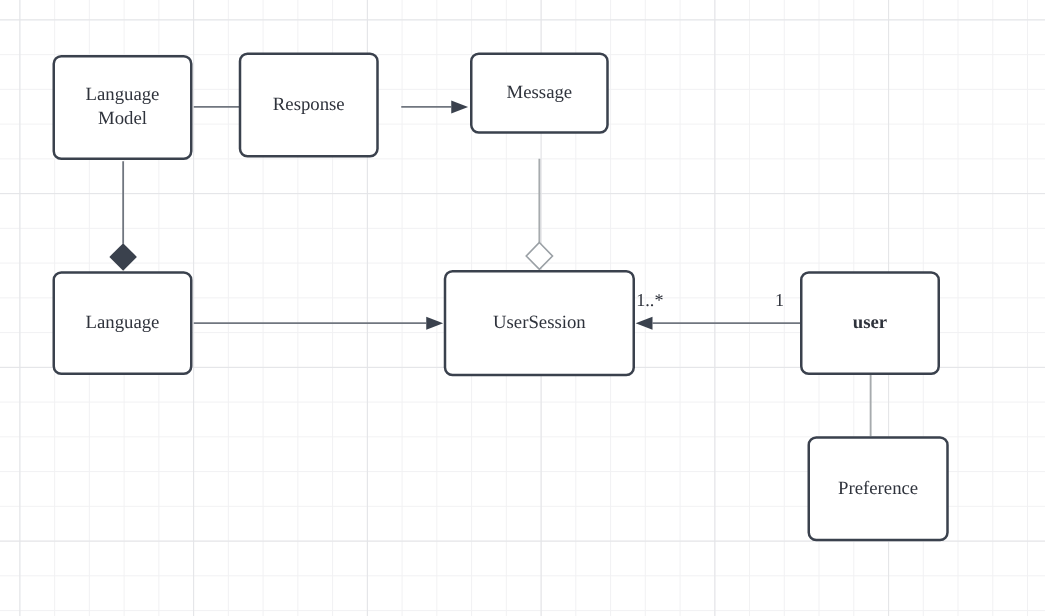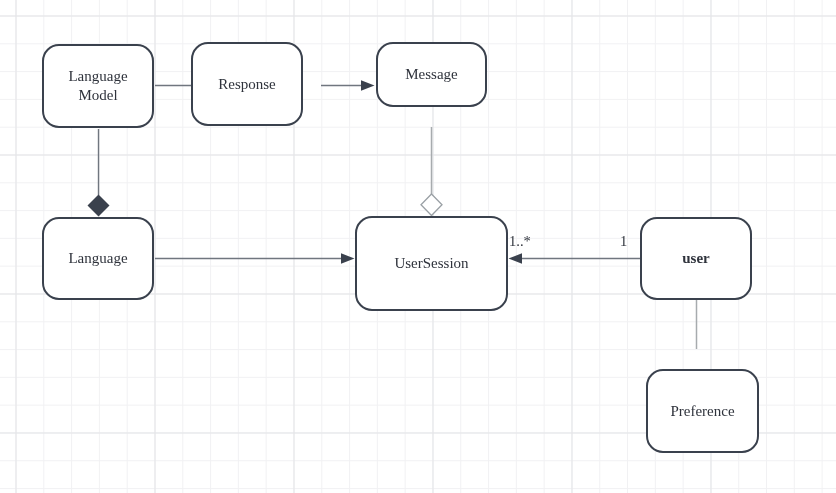--- a/index.html
+++ b/index.html
@@ -26,21 +26,21 @@
     left: 0;
     top: 0;
     width: 836px;
     height: 493px;
   }
   .node {
     position: absolute;
     box-sizing: border-box;
     background: #ffffff;
     border: 2px solid #3a414d;
-    border-radius: 17px;
+    border-radius: 7px;
     display: flex;
     align-items: center;
     justify-content: center;
     text-align: center;
   }
   .node-label {
     font-size: 15px;
     line-height: 1.25;
     color: #2f333c;
     white-space: pre-line;
@@ -48,23 +48,23 @@
   .mult-label {
     position: absolute;
     font-size: 14.5px;
     color: #2f333c;
   }
   
   #node-language-model { left: 42px;  top: 44px;  width: 112px; height: 84px; }
   #node-response       { left: 191px; top: 42px;  width: 112px; height: 84px; }
   #node-message        { left: 376px; top: 42px;  width: 111px; height: 65px; }
   #node-chatbot        { left: 42px;  top: 217px; width: 112px; height: 83px; }
-  #node-user-session   { left: 355px; top: 216px; width: 153px; height: 95px; }
+  #node-user-session   { left: 355px; top: 216px; width: 153px; height: 85px; }
   #node-user           { left: 640px; top: 217px; width: 112px; height: 83px; font-weight: bold; }
-  #node-preference     { left: 646px; top: 349px; width: 113px; height: 84px; margin-top: 20px; }
+  #node-preference     { left: 646px; top: 349px; width: 113px; height: 84px; }
   #mult-target { left: 509px; top: 233px; }
   #mult-source { left: 620px; top: 233px; }
 </style>
 </head>
 <body>
 
 <div class="canvas">
 
   <svg class="edges" width="836" height="493" viewBox="0 0 836 493">
 

